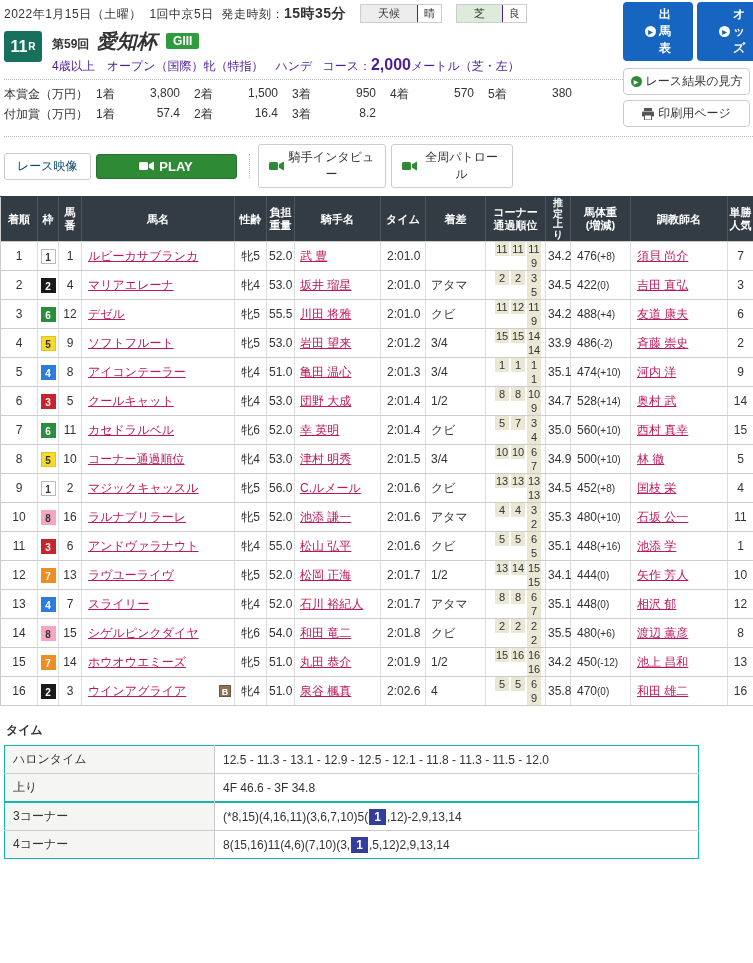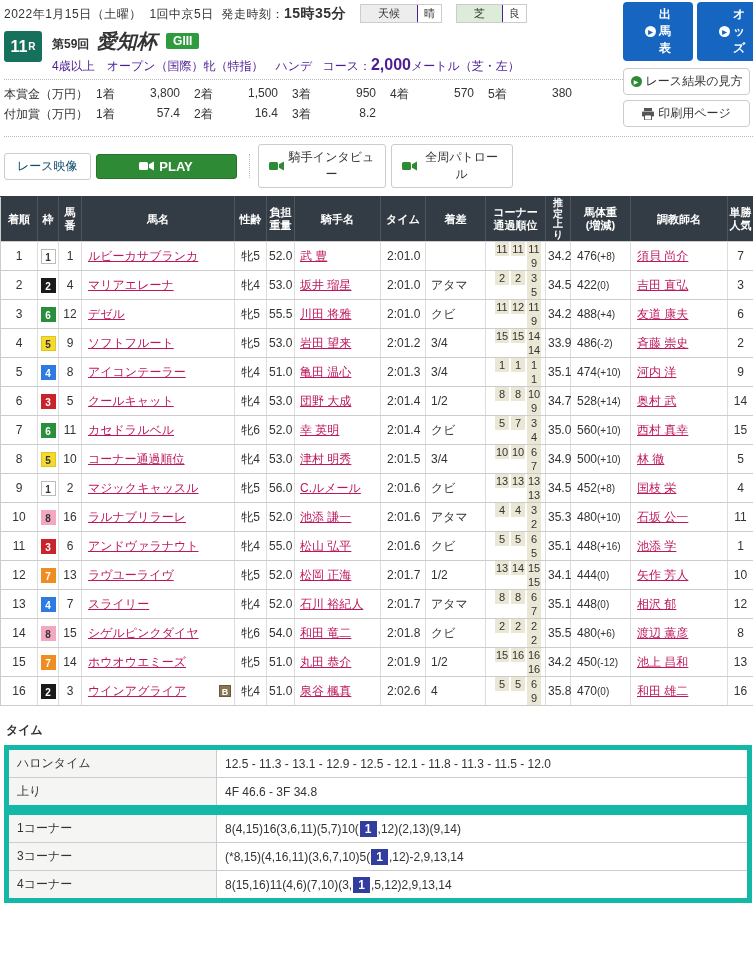--- a/index.html
+++ b/index.html
@@ -105,21 +105,21 @@
     text-align:center; font-size:11px; }
   .c-agari { text-align:center; }
   .c-bw { text-align:left; padding-left:6px !important; }
   .bwdiff { font-size:10px; }
   .c-trainer { text-align:left; padding-left:6px !important; }
   .c-pop { text-align:center; }
 
   
   .section { padding: 0 4px; }
   .section-title { font-weight:bold; font-size:12px; margin: 16px 0 6px 2px; }
-  table.kv { width:748px; border-collapse:collapse; border:5px solid #14b8a6; }
+  table.kv { width:695px; border-collapse:collapse; border:1px solid #14b8a6; }
   table.kv td { border-bottom:1px solid #ccc; font-size:12px; padding:5px 8px; }
   table.kv tr:last-child td { border-bottom:none; }
   .kv-label { width:210px; background:#f5f5f3; border-right:1px solid #ccc; }
   .hi-num { background:#333d9e; color:#fff; padding:1px 5px; font-weight:bold; margin:0 1px; }
   .cam-svg { flex:none; }
 </style>
 </head>
 <body>
 
 <div class="page">
@@ -576,24 +576,20 @@
         <td class="kv-label">上り</td>
         <td>4F 46.6 - 3F 34.8</td>
       </tr>
     </tbody>
       </table>
   </div>
 
   <div class="section">
     <table class="kv">
       <tbody>
-          <tr>
-        <td class="kv-label">1コーナー</td>
-        <td><span>8(4,15)16(3,6,11)(5,7)10(</span><span class="hi-num">1</span><span>,12)(2,13)(9,14)</span></td>
-      </tr>
       <tr>
         <td class="kv-label">3コーナー</td>
         <td><span>(*8,15)(4,16,11)(3,6,7,10)5(</span><span class="hi-num">1</span><span>,12)-2,9,13,14</span></td>
       </tr>
       <tr>
         <td class="kv-label">4コーナー</td>
         <td><span>8(15,16)11(4,6)(7,10)(3,</span><span class="hi-num">1</span><span>,5,12)2,9,13,14</span></td>
       </tr>
     </tbody>
       </table>

